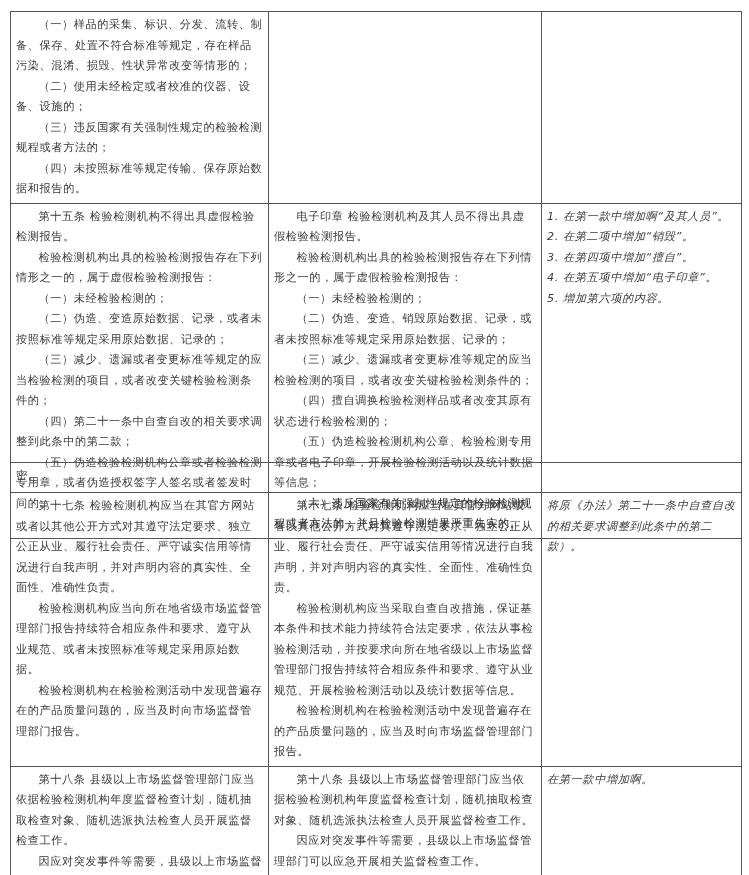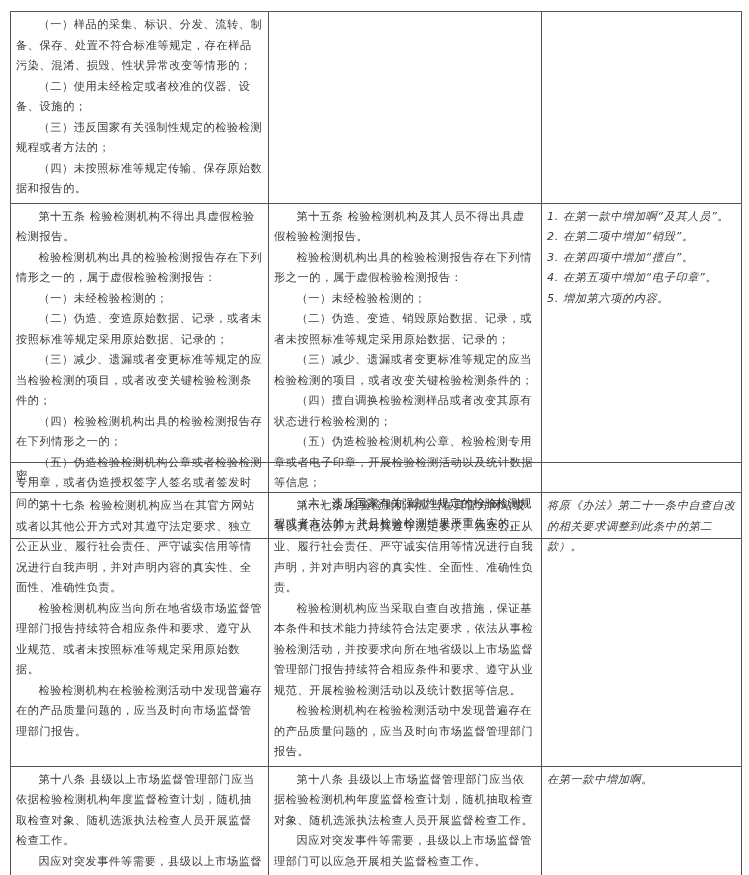--- a/index.html
+++ b/index.html
@@ -52,25 +52,25 @@
     <td></td>
     <td class="notes"></td>
   </tr>
   <tr style="height:240px;">
     <td>
       <p class="p">第十五条 检验检测机构不得出具虚假检验检测报告。</p>
       <p class="p">检验检测机构出具的检验检测报告存在下列情形之一的，属于虚假检验检测报告：</p>
       <p class="p">（一）未经检验检测的；</p>
       <p class="p">（二）伪造、变造原始数据、记录，或者未按照标准等规定采用原始数据、记录的；</p>
       <p class="p">（三）减少、遗漏或者变更标准等规定的应当检验检测的项目，或者改变关键检验检测条件的；</p>
-      <p class="p">（四）检验检测机构出具的检验检测报告存在下列情形之一的；</p>
+      <p class="p">（四）第二十一条中自查自改的相关要求调整到此条中的第二款；</p>
       <p class="p">（五）伪造检验检测机构公章或者检验检测专用章，或者伪造授权签字人签名或者签发时间的。</p>
     </td>
     <td>
-      <p class="p">第十五条 检验检测机构及其人员不得出具虚假检验检测报告。</p>
+      <p class="p">电子印章 检验检测机构及其人员不得出具虚假检验检测报告。</p>
       <p class="p">检验检测机构出具的检验检测报告存在下列情形之一的，属于虚假检验检测报告：</p>
       <p class="p">（一）未经检验检测的；</p>
       <p class="p">（二）伪造、变造、销毁原始数据、记录，或者未按照标准等规定采用原始数据、记录的；</p>
       <p class="p">（三）减少、遗漏或者变更标准等规定的应当检验检测的项目，或者改变关键检验检测条件的；</p>
       <p class="p">（四）擅自调换检验检测样品或者改变其原有状态进行检验检测的；</p>
       <p class="p">（五）伪造检验检测机构公章、检验检测专用章或者电子印章，开展检验检测活动以及统计数据等信息；</p>
       <p class="p b">（六）违反国家有关强制性规定的检验检测规程或者方法的，并且检验检测结果严重失实的。</p>
     </td>
     <td class="notes">
       <p class="p">1. 在第一款中增加啊“及其人员”。</p>

